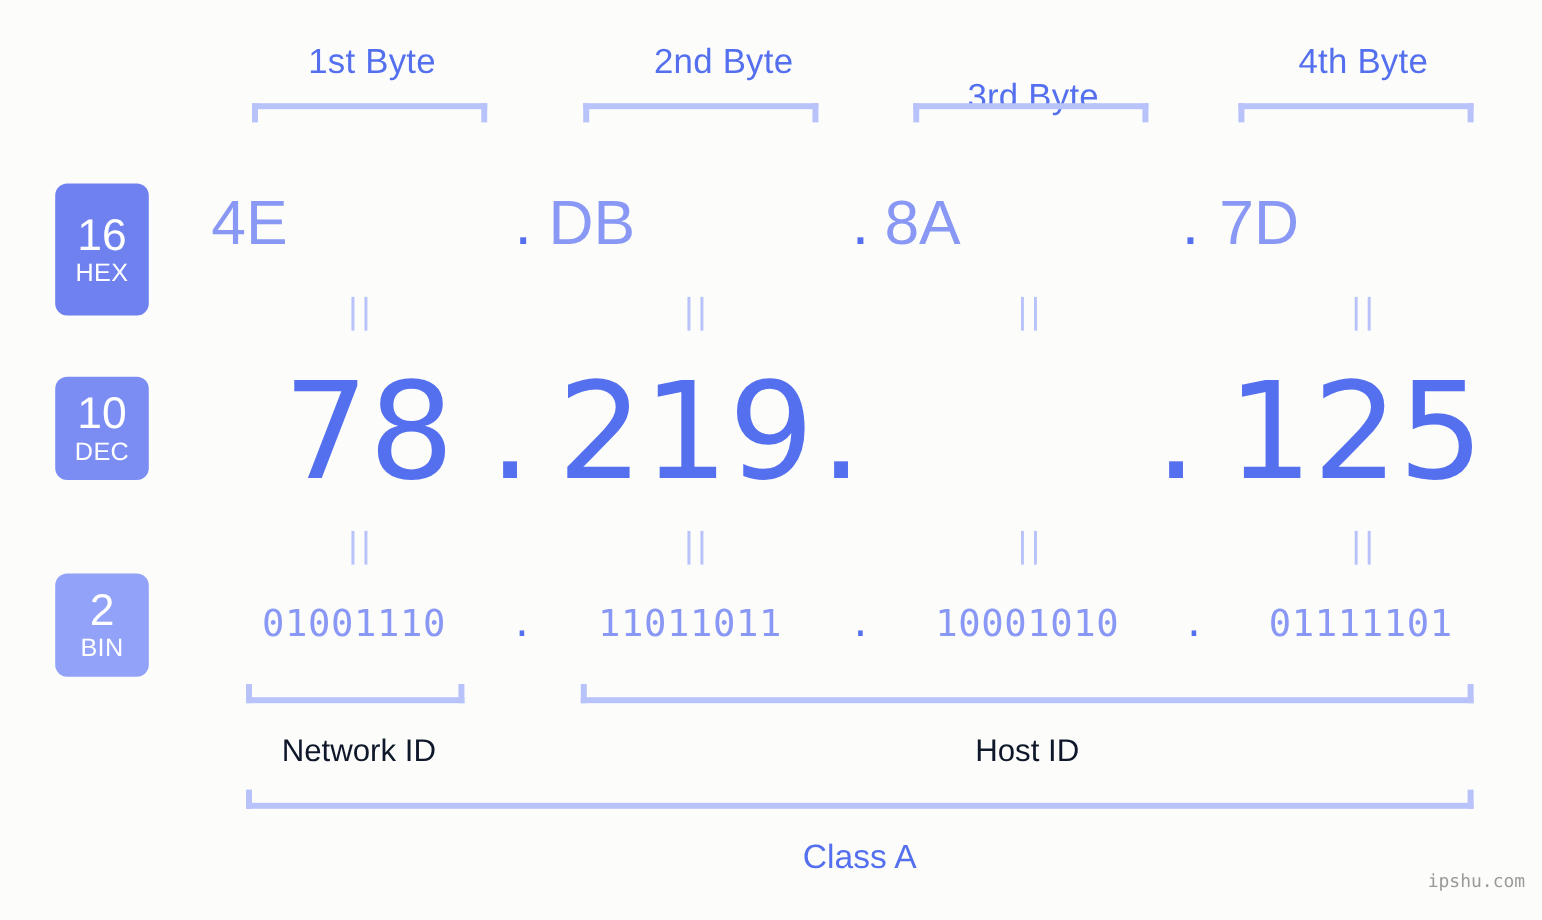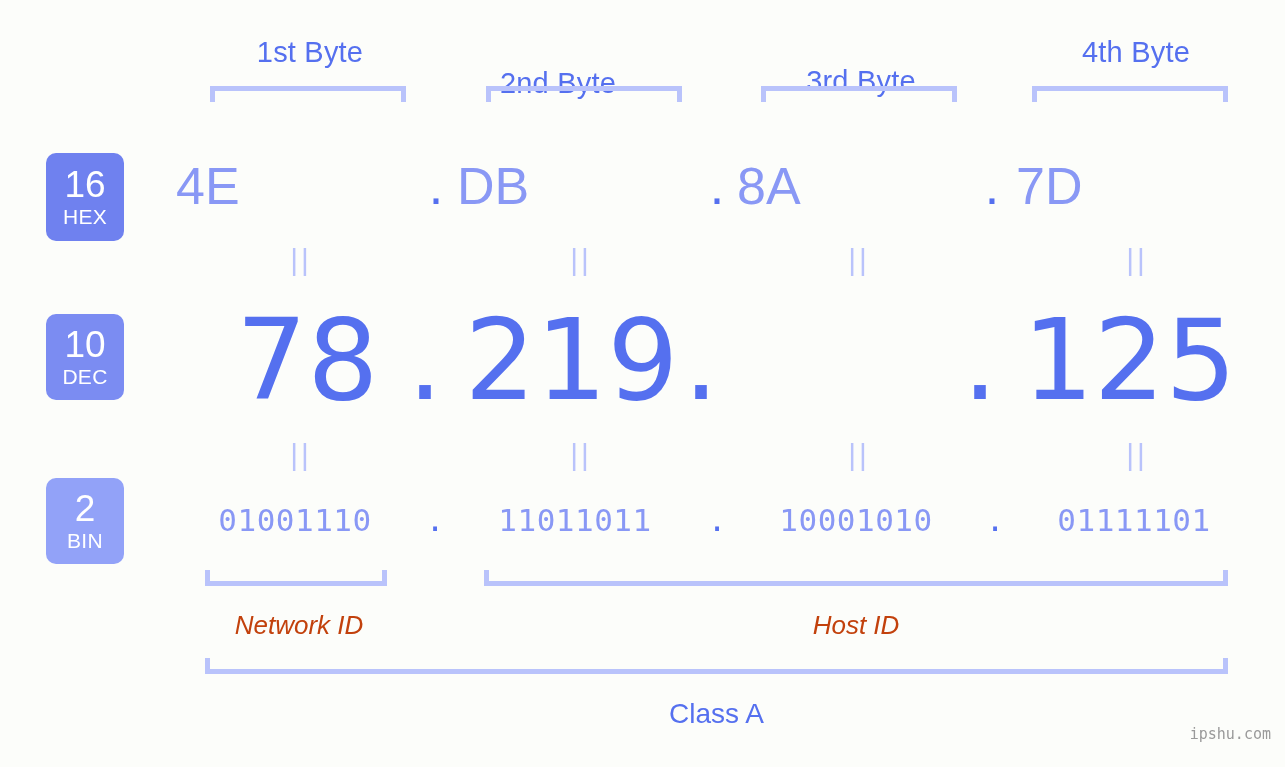--- a/index.html
+++ b/index.html
@@ -73,21 +73,21 @@
     font-size: 37px;
     line-height: 38px;
     font-weight: 400;
   }
   .badge .nm {
     font-size: 21px;
     line-height: 25px;
     font-weight: 400;
     letter-spacing: 0.3px;
   }
-  #badge-hex { top: 153px; height: 88px; background: #6f81ef; }
+  #badge-hex { top: 153px; height: 110px; background: #6f81ef; }
   #badge-dec { top: 314px; height: 86px; background: #7b8cf2; }
   #badge-bin { top: 478px; height: 86px; background: #92a2f8; }
 
   
   .hex-val {
     position: absolute;
     top: 155px;
     width: 240px;
     text-align: left;
     font-size: 52px;
@@ -164,23 +164,22 @@
     font-family: "DejaVu Sans Mono", monospace;
   }
 
   
   .id-label {
     position: absolute;
     top: 608px;
     text-align: center;
     font-size: 26px;
     line-height: 34px;
-    color: #c2410c;
-    white-space: nowrap;
-    font-style: italic;
+    color: #0f172a;
+    white-space: nowrap;
   }
   .class-label {
     position: absolute;
     top: 696px;
     text-align: center;
     font-size: 28px;
     line-height: 36px;
     color: #5570ef;
     white-space: nowrap;
   }
@@ -195,21 +194,21 @@
     font-family: "DejaVu Sans Mono", monospace;
     letter-spacing: 0px;
   }
 </style>
 </head>
 <body>
 
 <div class="stage">
 
   <div class="byte-label" style="left:190px;">1st Byte</div>
-  <div class="byte-label" style="left:438px;margin-top:31px;">2nd Byte</div>
+  <div class="byte-label" style="left:483px;">2nd Byte</div>
   <div class="byte-label" style="left:741px;margin-top:29px;">3rd Byte</div>
   <div class="byte-label" style="left:1016px;">4th Byte</div>
 
   <div class="bracket-top" style="left:210px; width:196px;"></div>
   <div class="bracket-top" style="left:486px; width:196px;"></div>
   <div class="bracket-top" style="left:761px; width:196px;"></div>
   <div class="bracket-top" style="left:1032px;width:196px;"></div>
 
   <div class="badge" id="badge-hex">
     <span class="num">16</span>

